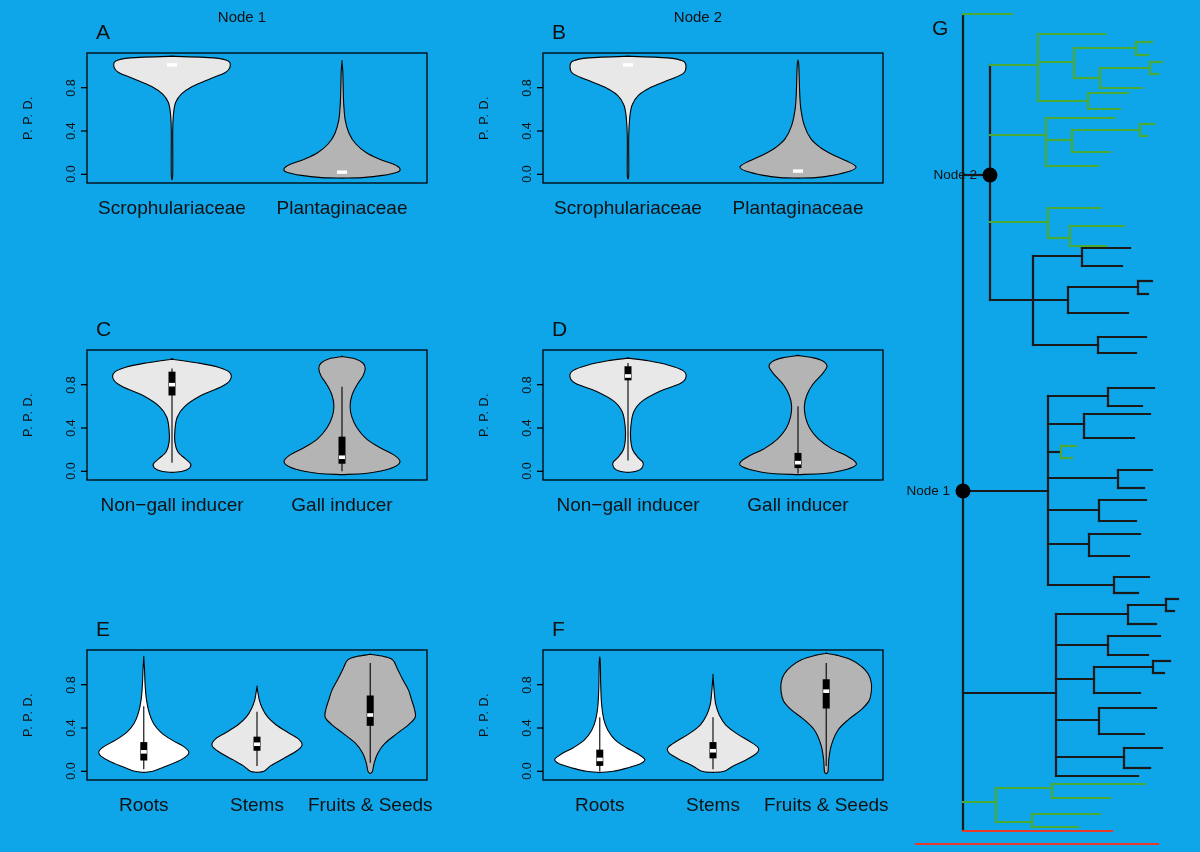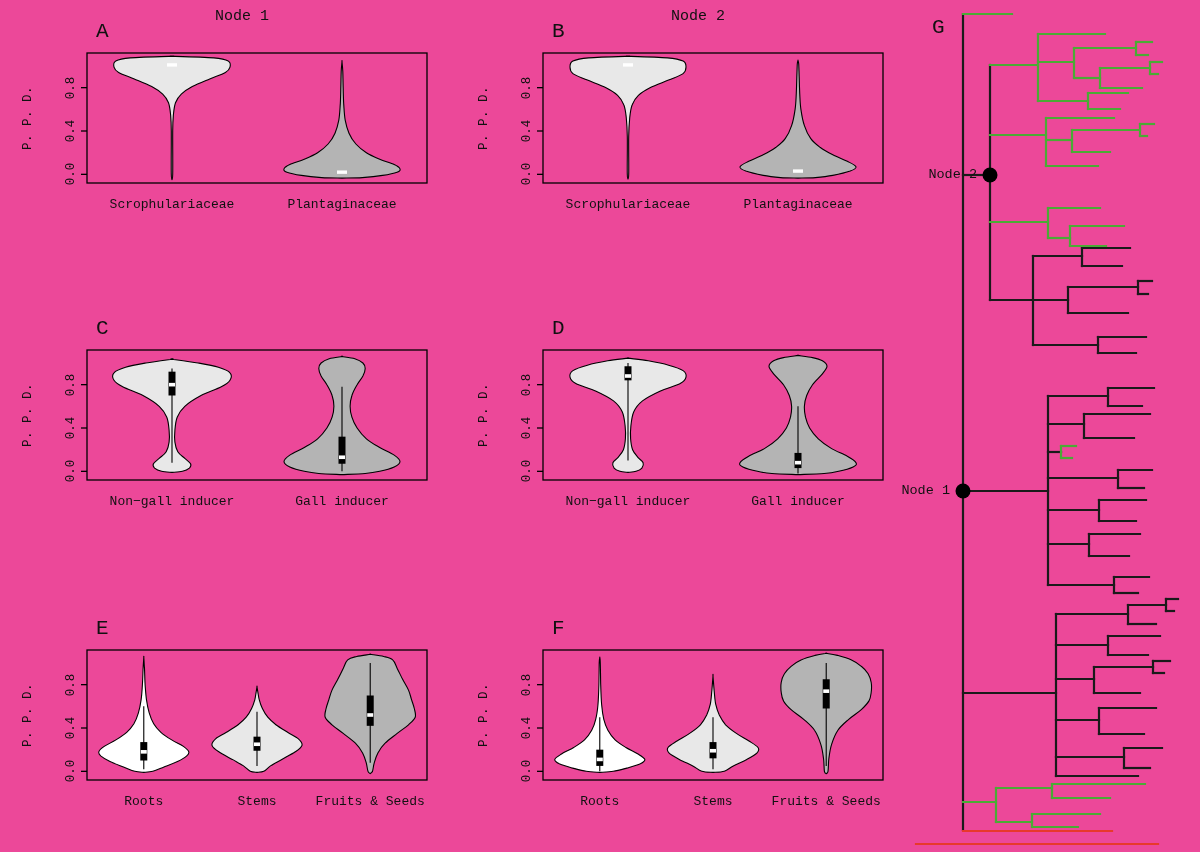--- a/index.html
+++ b/index.html
@@ -1,26 +1,26 @@
 <!DOCTYPE html>
 <html><head>
 <meta charset="utf-8">
 <style>
   *{box-sizing:border-box}
   body{margin:0;background:#fff}
-  #fig{position:relative;width:1200px;height:852px;background:#ec4899;
-       font-family:Liberation Mono, monospace;color:#111;overflow:hidden}
+  #fig{position:relative;width:1200px;height:852px;background:#0ea5e9;
+       font-family:Liberation Sans, sans-serif;color:#111;overflow:hidden}
   .panel{position:absolute;width:456px;height:255px}
   .panel svg{position:absolute;left:0;top:0}
   .panel-title{position:absolute;left:40px;top:2px;width:380px;text-align:center;font-size:15px}
   .panel-letter{position:absolute;left:84px;top:14px;font-size:21px}
   .ylab{position:absolute;left:16px;top:112px;transform:translate(-50%,-50%) rotate(-90deg);
         font-size:12.5px;white-space:nowrap;letter-spacing:.5px}
   .ytick{position:absolute;transform:translate(-50%,-50%) rotate(-90deg);font-size:12.5px}
-  .xcat{position:absolute;top:191px;transform:translateX(-50%);font-size:13px;white-space:nowrap}
+  .xcat{position:absolute;top:191px;transform:translateX(-50%);font-size:19px;white-space:nowrap}
   .figletter{position:absolute;font-size:21px}
   .nodelabel{position:absolute;font-size:13.5px}
   #tree-svg{position:absolute;left:900px;top:0}
 </style>
 </head>
 <body>
 
 <div id="fig">
 
   <div class="panel" style="left:12px;top:6px">

